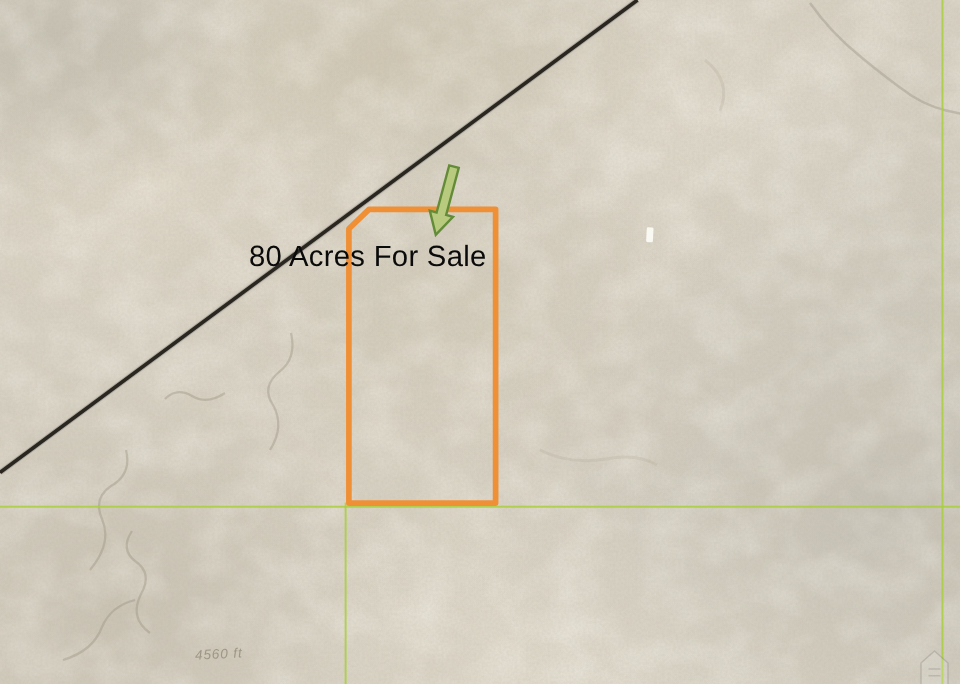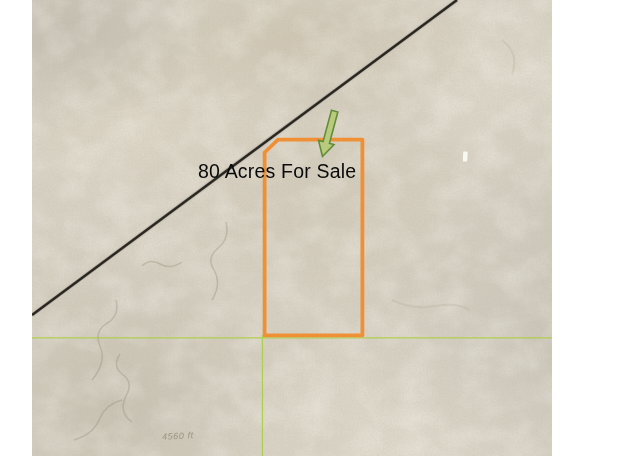--- a/index.html
+++ b/index.html
@@ -7,23 +7,22 @@
     --parcel-outline:#F09036;
     --section-line:#A9CF3D;
     --road:#2A2620;
     --arrow-fill:#B7CA7E;
     --arrow-stroke:#648C38;
     --label-color:#0A0A0A;
     --scale-label-color:rgba(120,110,92,.55);
   }
   html,body{margin:0;padding:0;background:#fff;}
   .stage{
-    position:relative;width:520px;height:456px;overflow:hidden;
+    position:relative;width:640px;height:456px;overflow:hidden;
     font-family:"Liberation Sans",sans-serif;
-    margin-left:32px;
   }
   
   .terrain{
     position:absolute;inset:0;
     background-color:var(--terrain-base);
     background-image:
       radial-gradient(220px 140px at 30px 30px,   rgba(176,172,158,.55), transparent 70%),
       radial-gradient(300px 120px at 260px 40px,  rgba(199,188,164,.50), transparent 70%),
       radial-gradient(260px 160px at 110px 120px, rgba(224,216,200,.70), transparent 70%),
       radial-gradient(220px 170px at 290px 195px, rgba(207,199,180,.55), transparent 70%),

